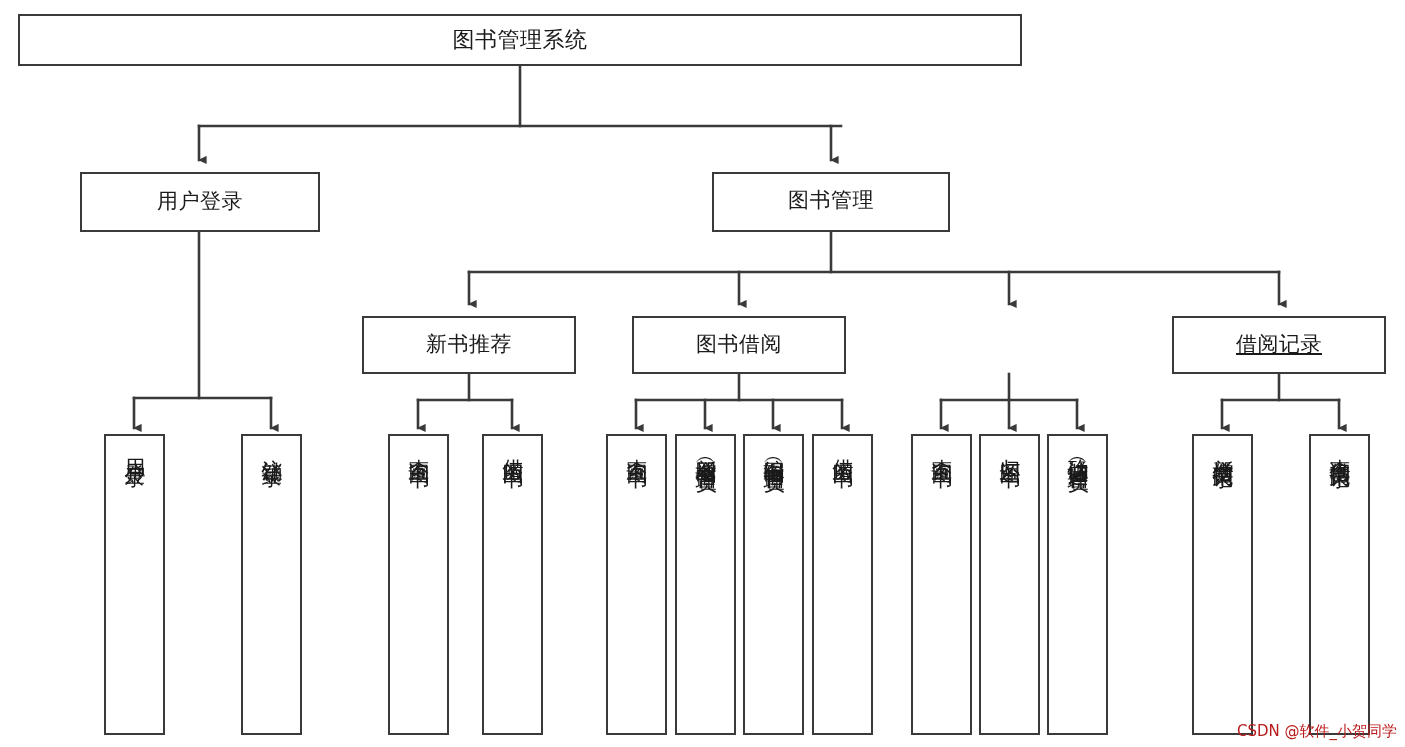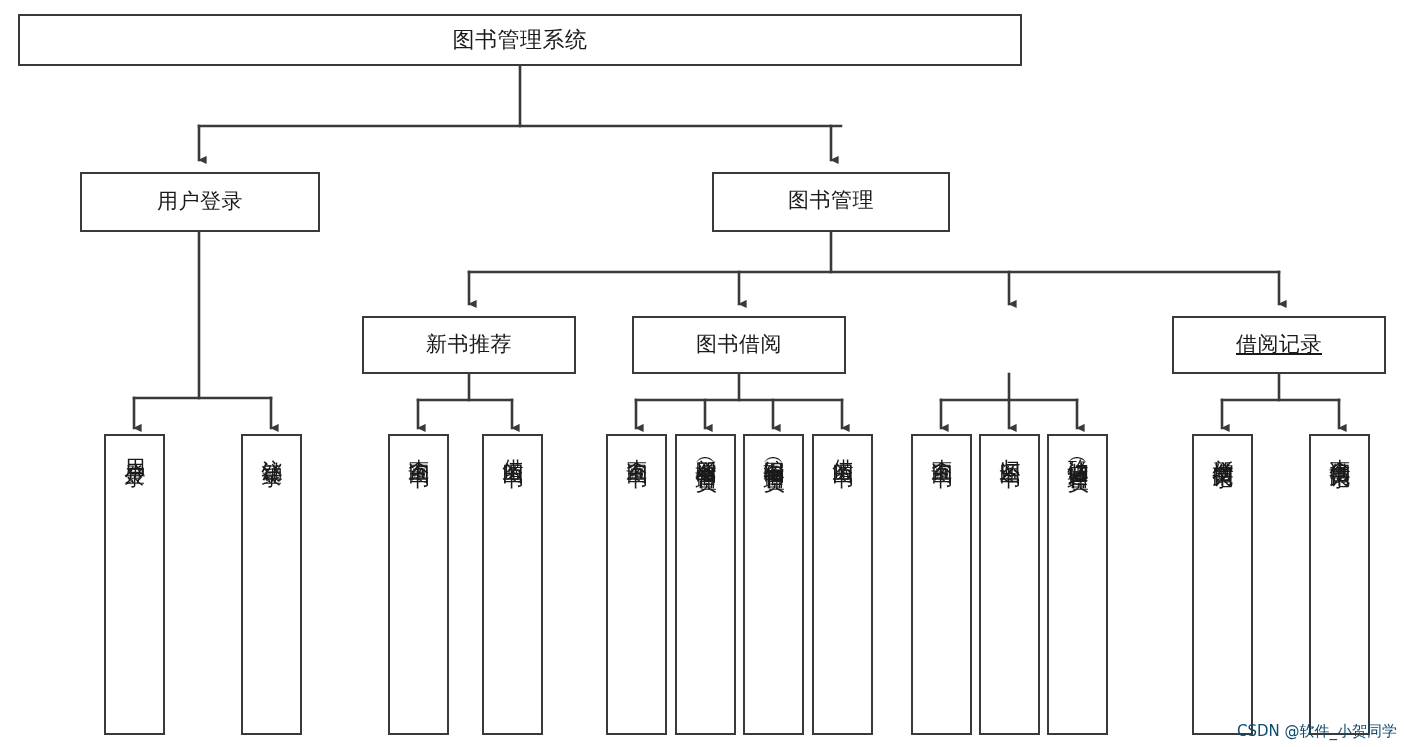--- a/index.html
+++ b/index.html
@@ -66,21 +66,21 @@
   }
   
   .node.vert.long .node-label {
     letter-spacing: 2px;
   }
   #watermark {
     position: absolute;
     right: 8px;
     bottom: 6px;
     font-size: 15px;
-    color: #0c4a6e;
+    color: #b91c1c;
     white-space: nowrap;
     font-family: "DejaVu Sans", "Liberation Sans", sans-serif;
   }
 </style>
 </head>
 <body>
 
 <div id="diagram-root">
 
   <svg id="edge-layer" viewBox="0 0 1405 747" width="1405" height="747" xmlns="http://www.w3.org/2000/svg">

